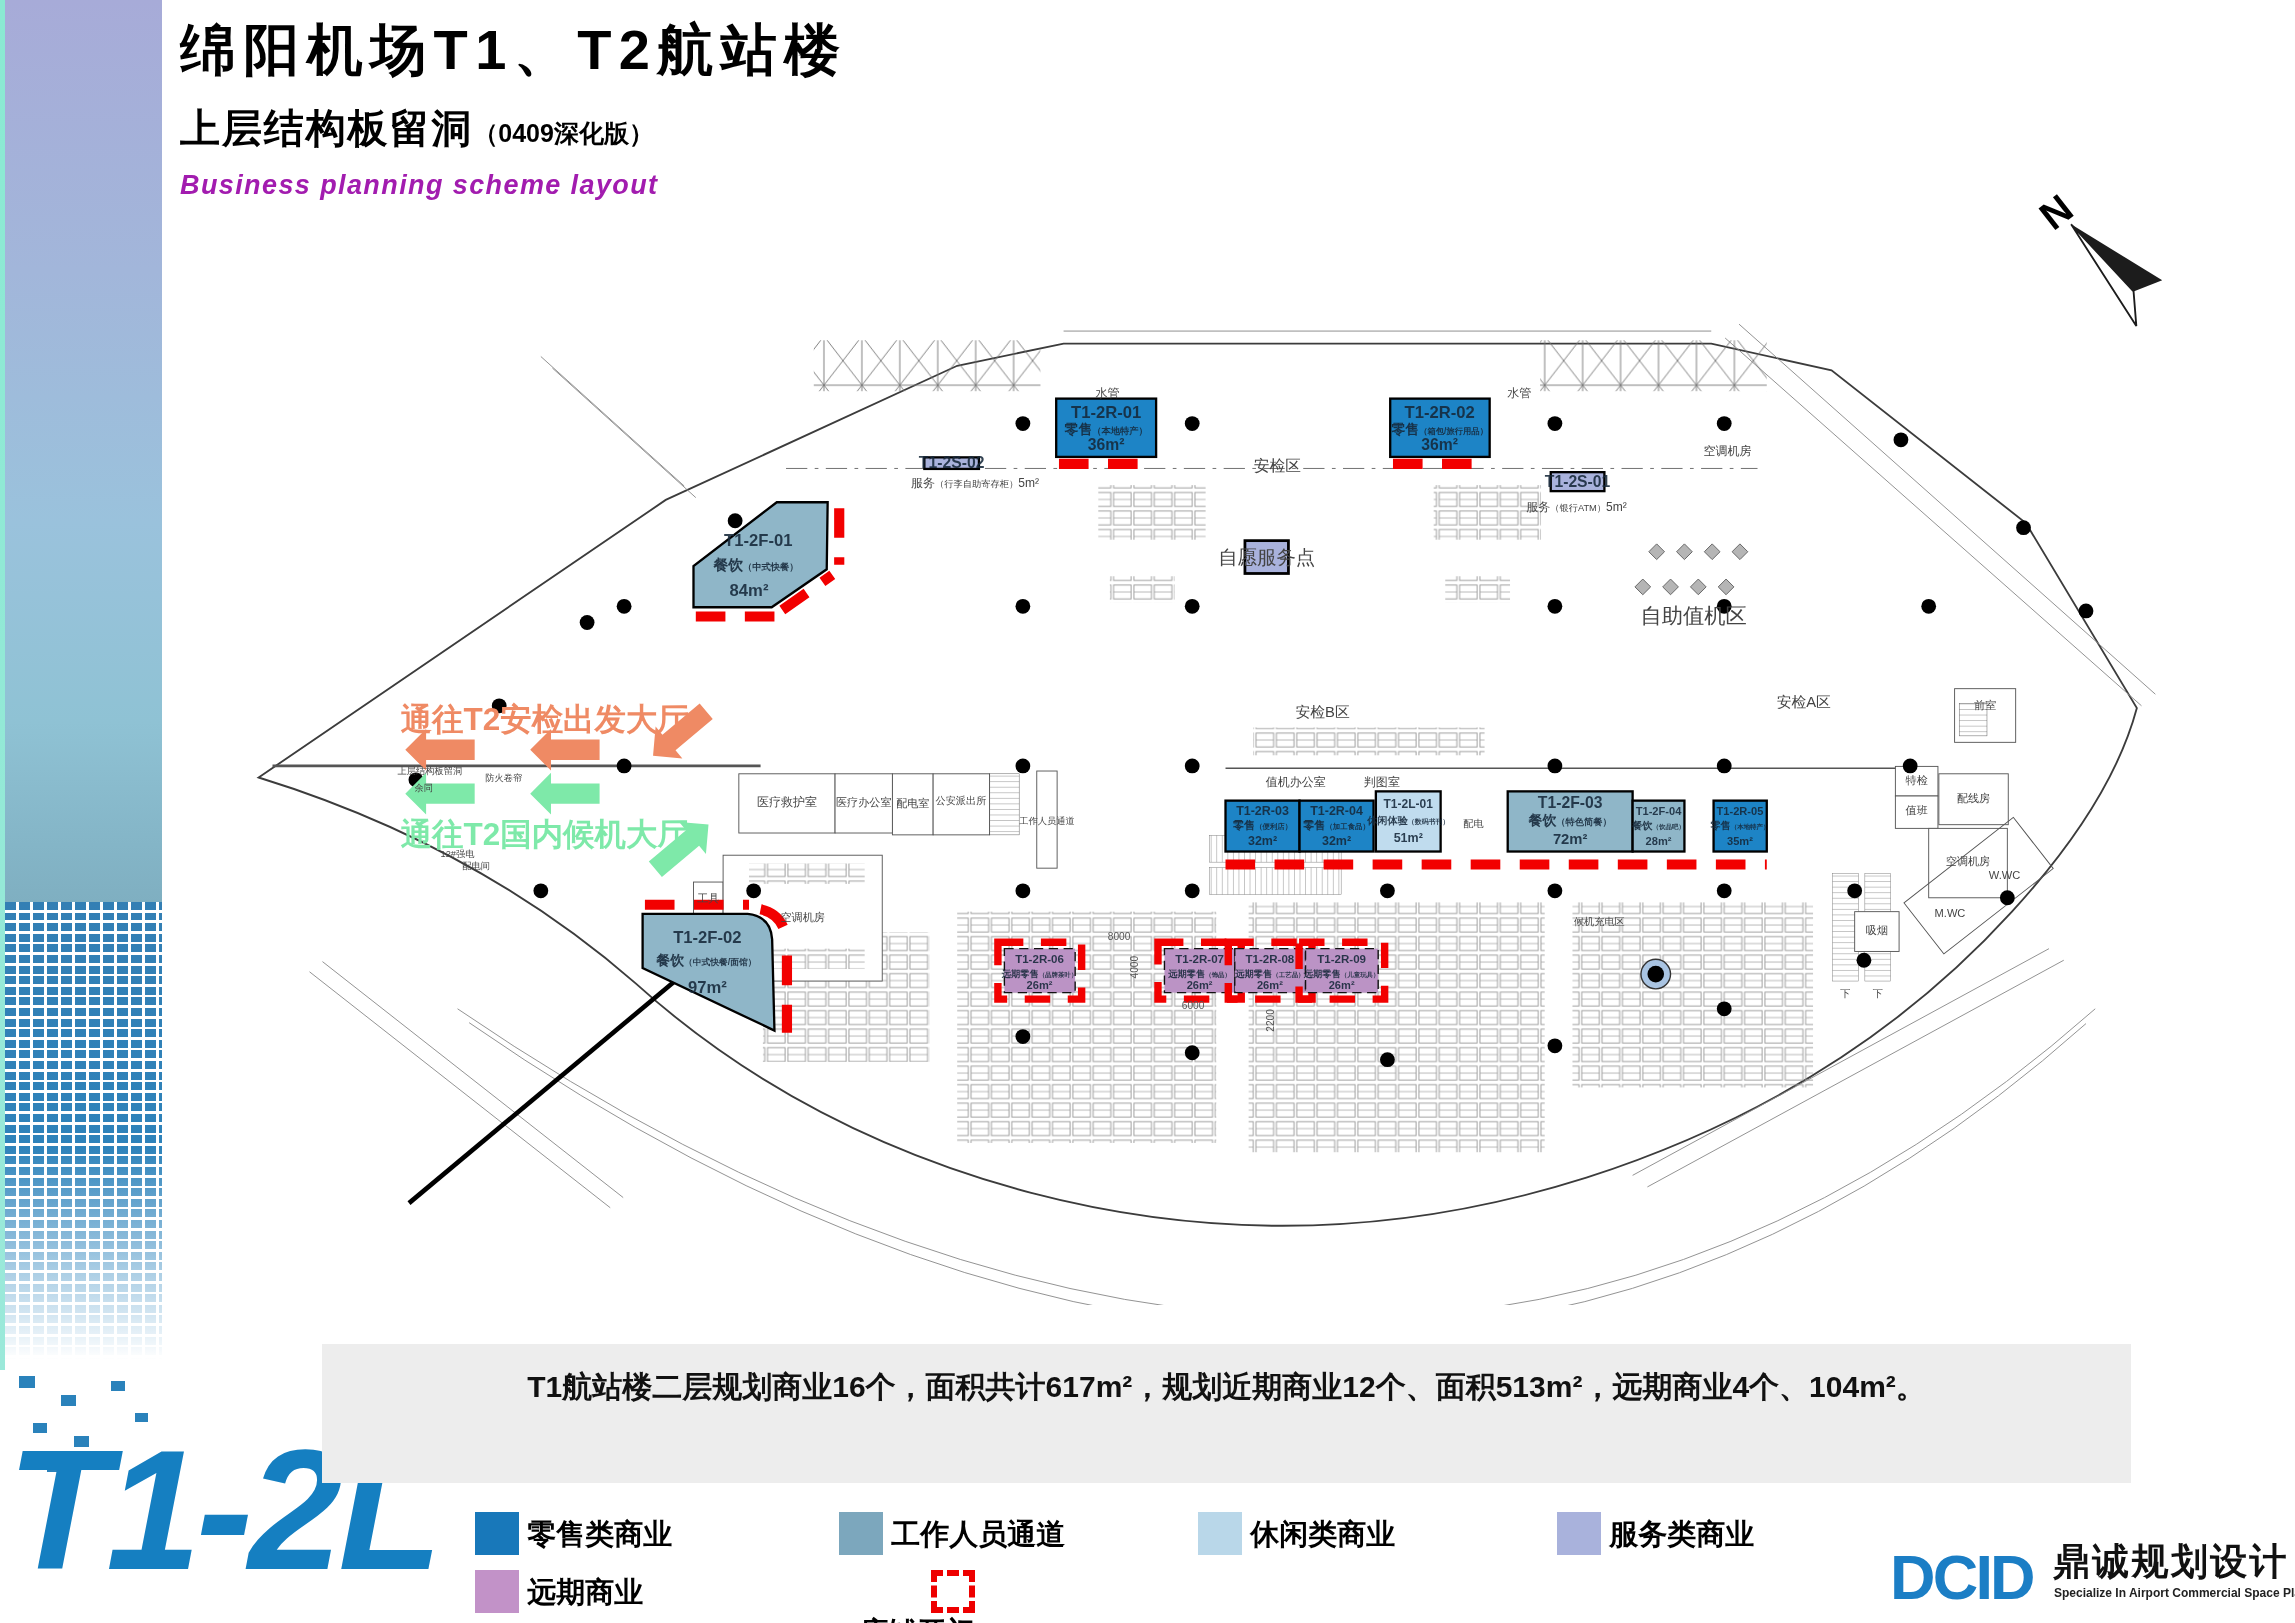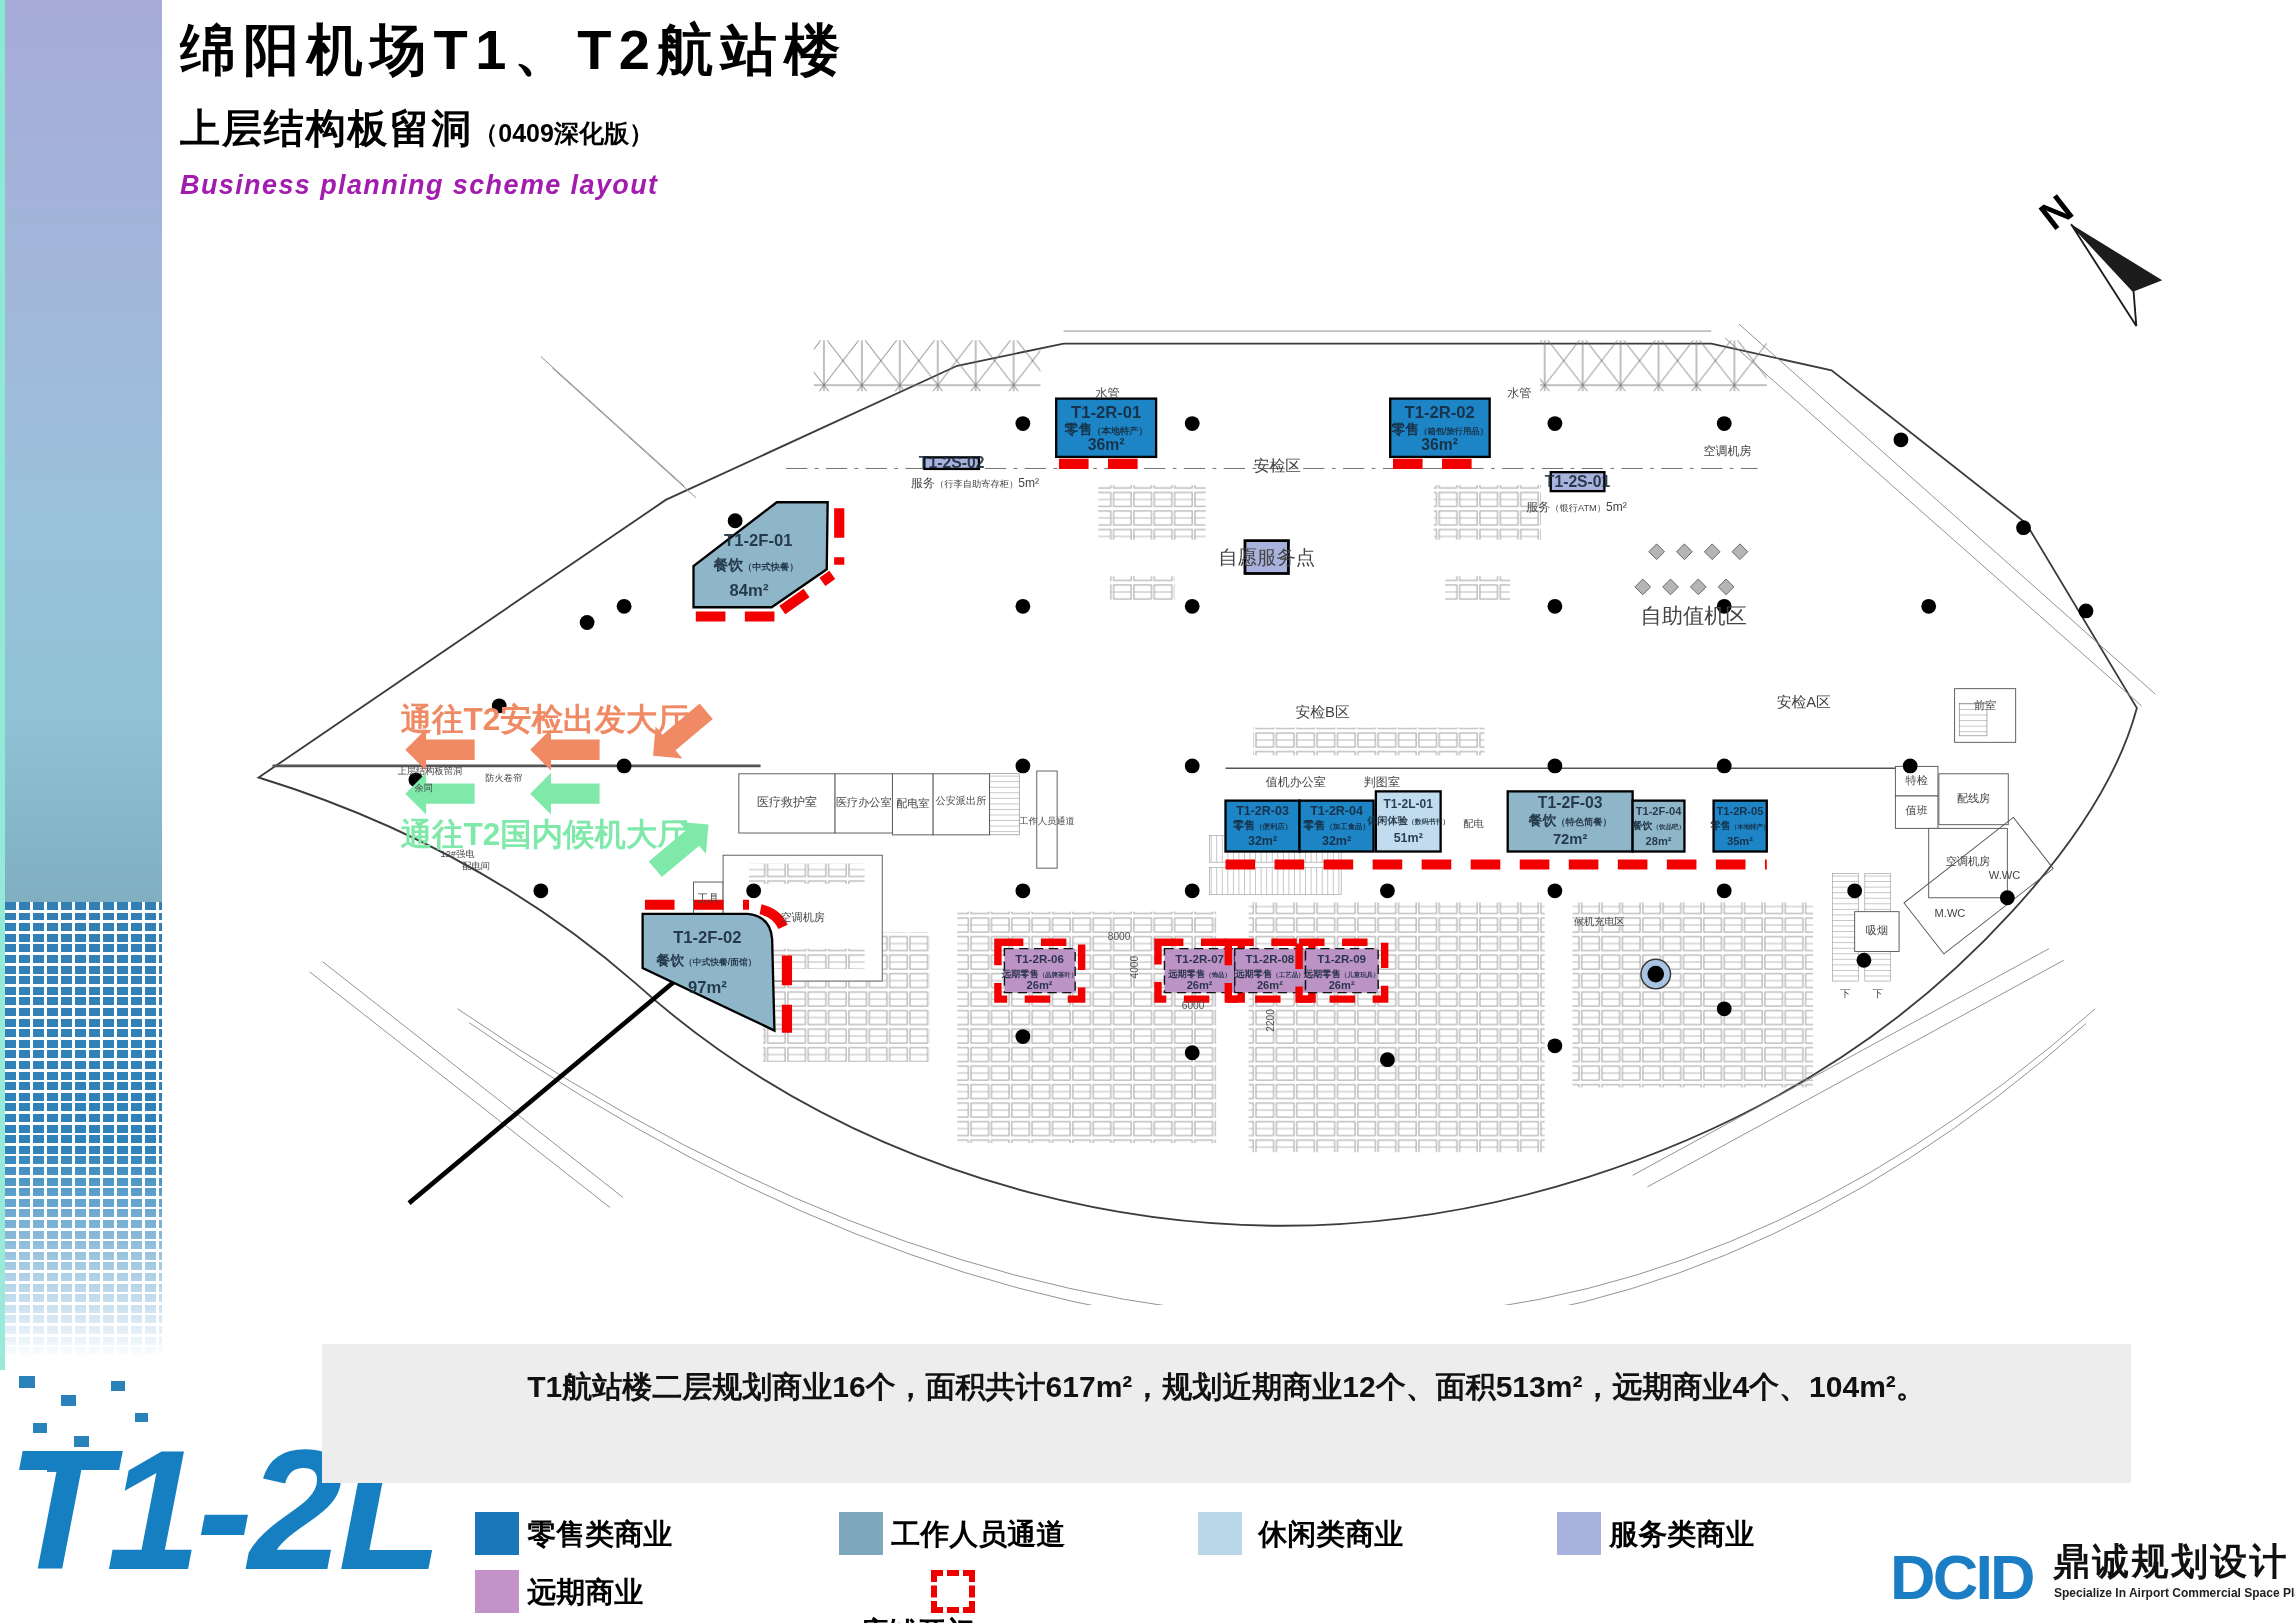--- a/index.html
+++ b/index.html
@@ -418,21 +418,21 @@
 
 <div class="legend">
   <div class="li" style="left:0;top:0;">
     <div class="sw" style="background: rgb(24, 120, 186);"></div>
     <div class="lab">零售类商业</div>
   </div>
   <div class="li" style="left:364px;top:0;">
     <div class="sw" style="background: rgb(124, 167, 189);"></div>
     <div class="lab">工作人员通道</div>
   </div>
-  <div class="li" style="left:723px;top:0;gap:8px;">
+  <div class="li" style="left:723px;top:0;">
     <div class="sw" style="background: rgb(185, 215, 233);"></div>
     <div class="lab">休闲类商业</div>
   </div>
   <div class="li" style="left:1082px;top:0;">
     <div class="sw" style="background: rgb(169, 178, 220);"></div>
     <div class="lab">服务类商业</div>
   </div>
   <div class="li" style="left:0;top:58px;">
     <div class="sw" style="background: rgb(194, 146, 200);"></div>
     <div class="lab">远期商业</div>

